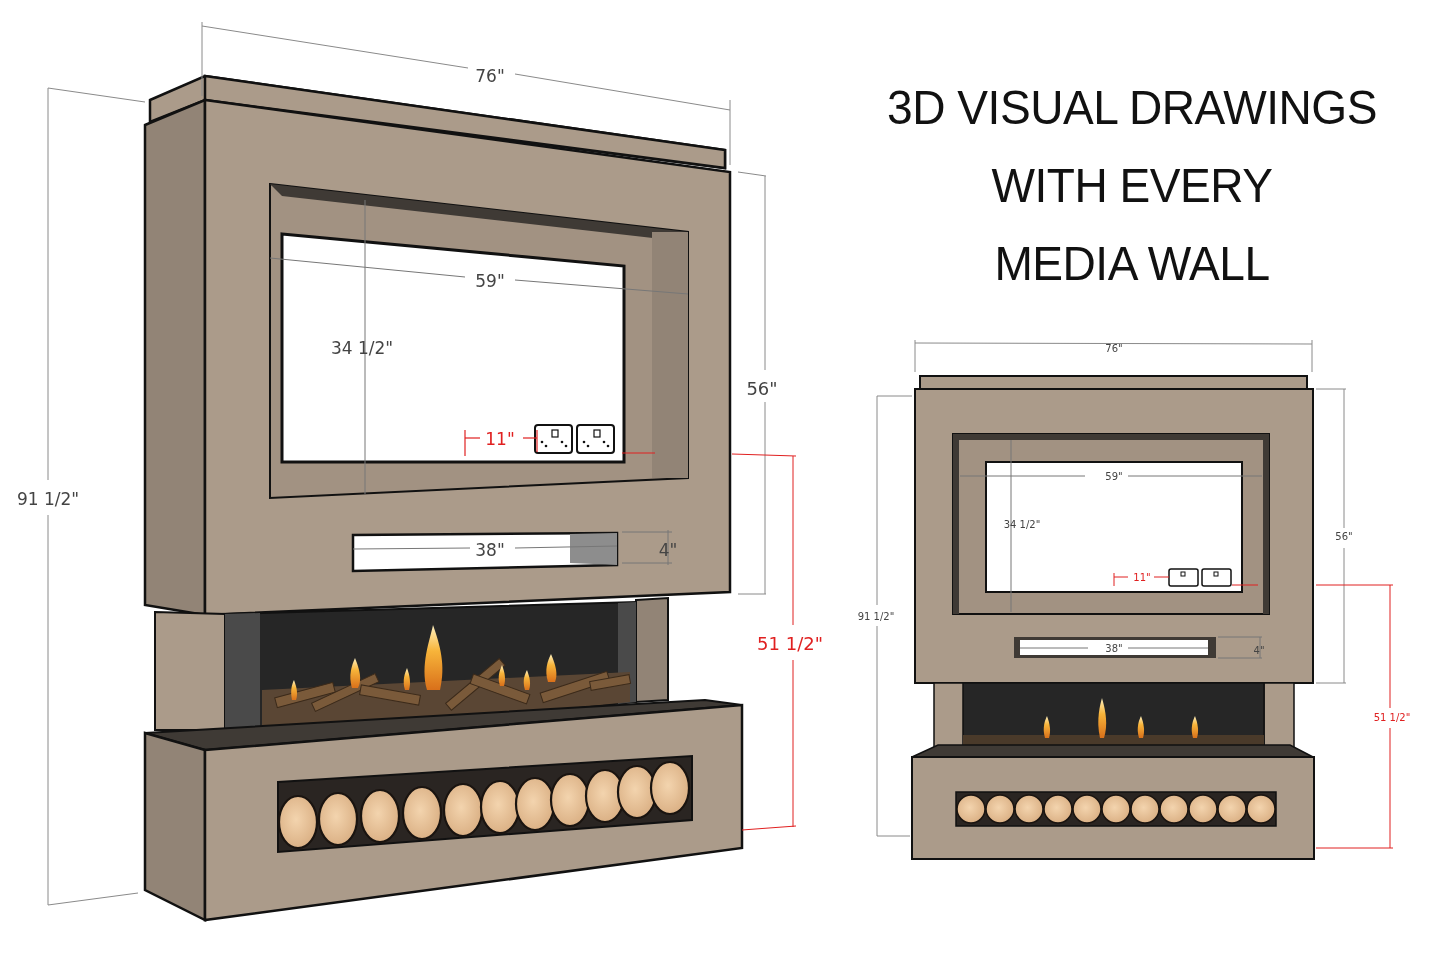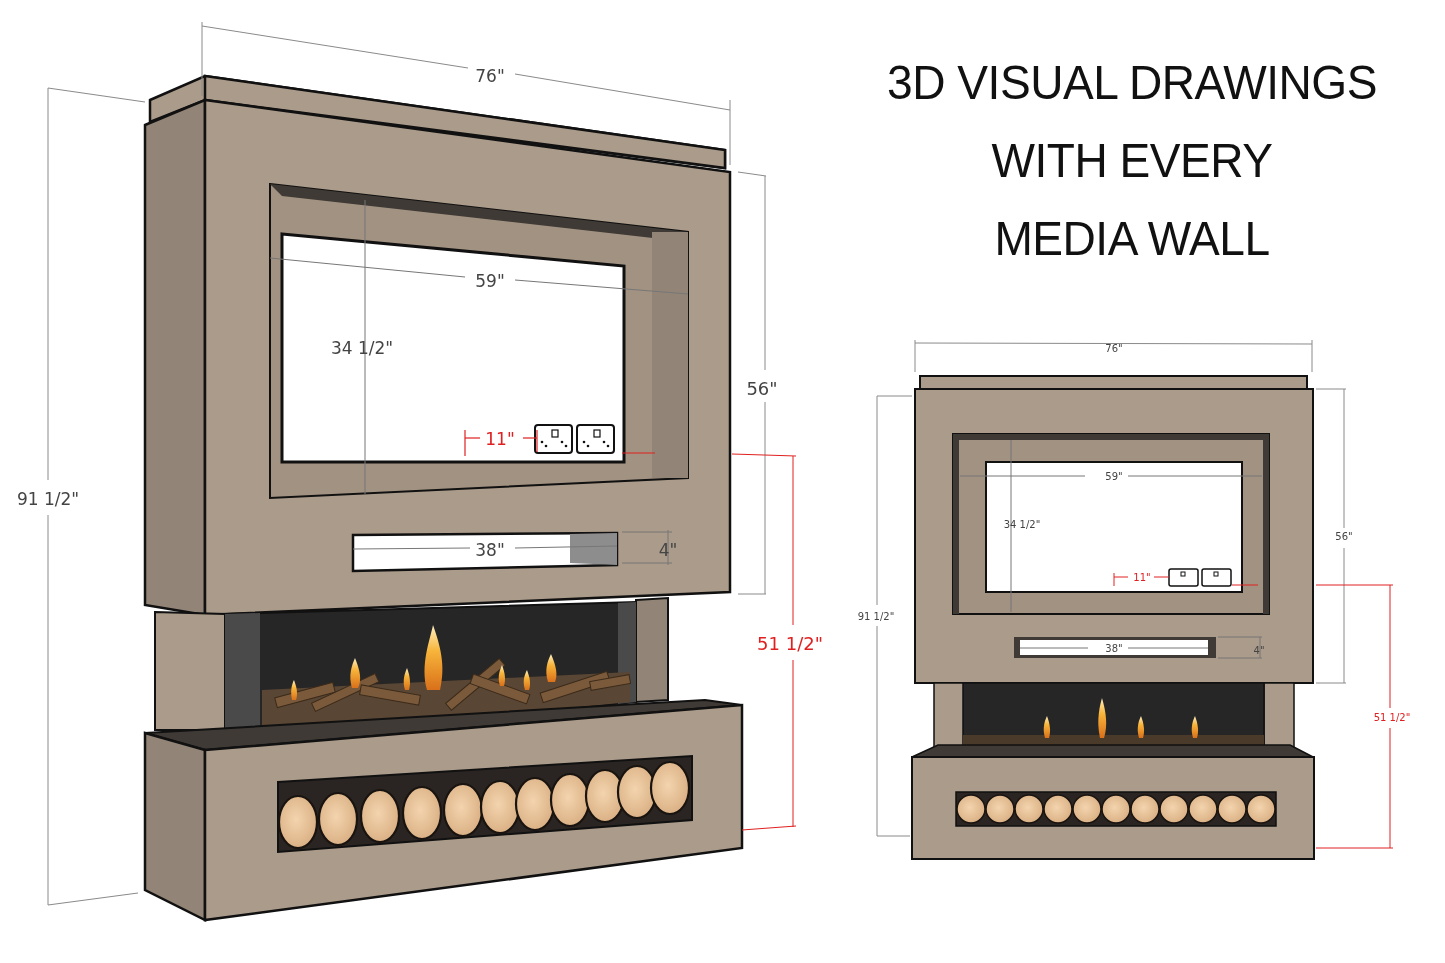--- a/index.html
+++ b/index.html
@@ -1,18 +1,18 @@
 <!DOCTYPE html>
 <html><head>
 <meta charset="utf-8">
 <style>
   html, body { margin: 0; padding: 0; background: #ffffff; }
   body { width: 1445px; height: 963px; position: relative; overflow: hidden; font-family: "DejaVu Sans", sans-serif; }
   .headline {
-    position: absolute; left: 852px; top: 44px; width: 560px;
+    position: absolute; left: 852px; top: 69px; width: 560px;
     text-align: center; font-family: "Liberation Sans", sans-serif;
     font-weight: 300; font-size: 48px; line-height: 78px; color: #111111;
     letter-spacing: -0.5px;
   }
   .headline div { -webkit-text-stroke: 0px; font-weight: normal; transform: scaleX(0.96); }
   svg { position: absolute; left: 0; top: 0; }
   .dim { font-family: "DejaVu Sans", sans-serif; fill: #444444; }
   .dim-red { font-family: "DejaVu Sans", sans-serif; fill: #e02020; }
 </style>
 </head>

